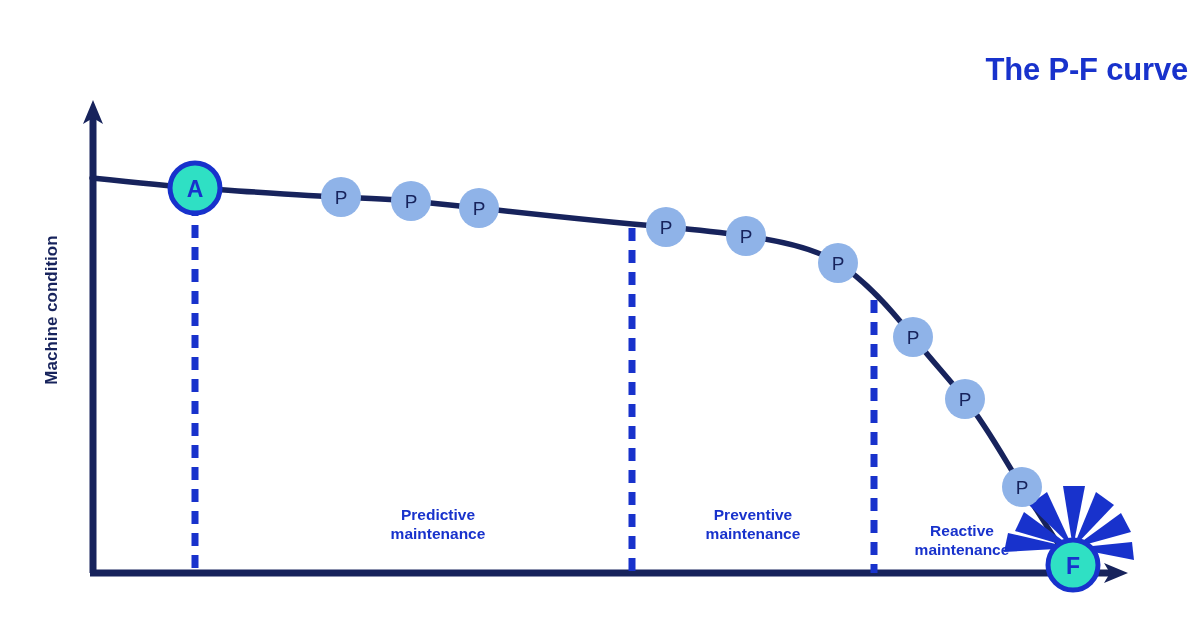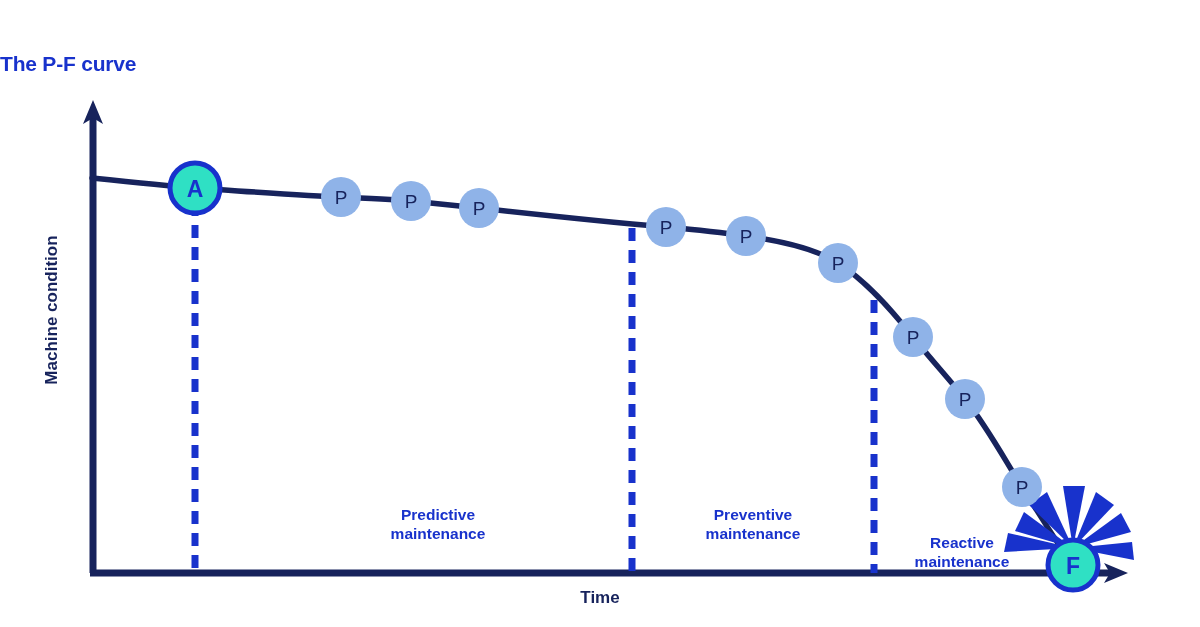--- a/index.html
+++ b/index.html
@@ -22,22 +22,22 @@
     left: 0;
     top: 0;
     width: 1200px;
     height: 627px;
   }
   .chart-title {
     position: absolute;
     left: 0;
     top: 52px;
     width: 1188px;
-    text-align: left;
-    font-size: 21px;
+    text-align: right;
+    font-size: 31px;
     font-weight: bold;
     color: #1832cc;
     letter-spacing: -0.2px;
   }
   .y-axis-label {
     position: absolute;
     left: -48px;
     top: 300px;
     width: 200px;
     text-align: center;
@@ -62,21 +62,21 @@
     position: absolute;
     text-align: center;
     font-size: 15.5px;
     line-height: 19px;
     font-weight: bold;
     color: #1832cc;
     white-space: pre-line;
   }
   .zone-predictive { left: 338px; top: 505px; width: 200px; }
   .zone-preventive { left: 653px; top: 505px; width: 200px; }
-  .zone-reactive   { left: 862px; top: 533px; width: 200px; }
+  .zone-reactive   { left: 862px; top: 521px; width: 200px; }
   .node-letter {
     font-weight: bold;
     font-size: 23px;
     fill: #1832cc;
   }
   .p-letter {
     font-size: 19px;
     fill: #17235c;
     font-weight: normal;
   }
@@ -179,21 +179,20 @@
     <g>
       <circle cx="1073" cy="565" r="25" fill="#2fe0c4" stroke="#1832cc" stroke-width="5"></circle>
       <text class="node-letter" x="1073" y="574" text-anchor="middle">F</text>
     </g>
   </svg>
 
   <div class="chart-title">The P-F curve</div>
 
   <div class="y-axis-label">Machine condition</div>
 
-  <div class="x-axis-label">Time</div>
 
   <div class="zone-label zone-predictive">Predictive
 maintenance</div>
   <div class="zone-label zone-preventive">Preventive
 maintenance</div>
   <div class="zone-label zone-reactive">Reactive
 maintenance</div>
 
 </div>
 

